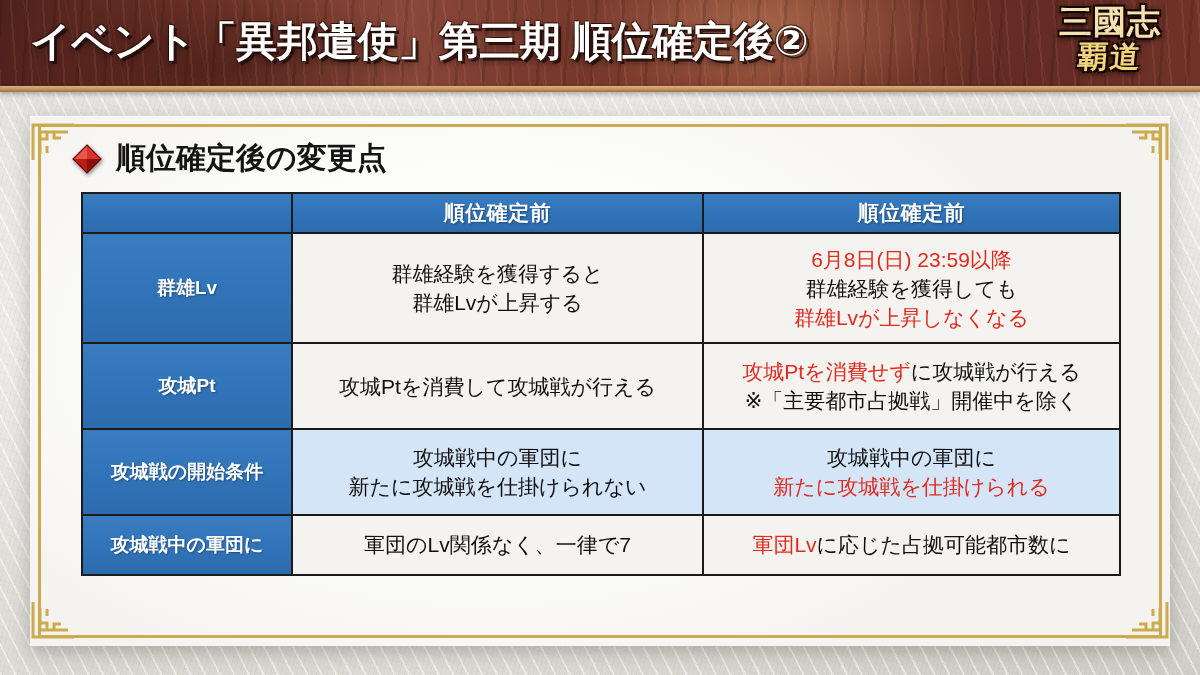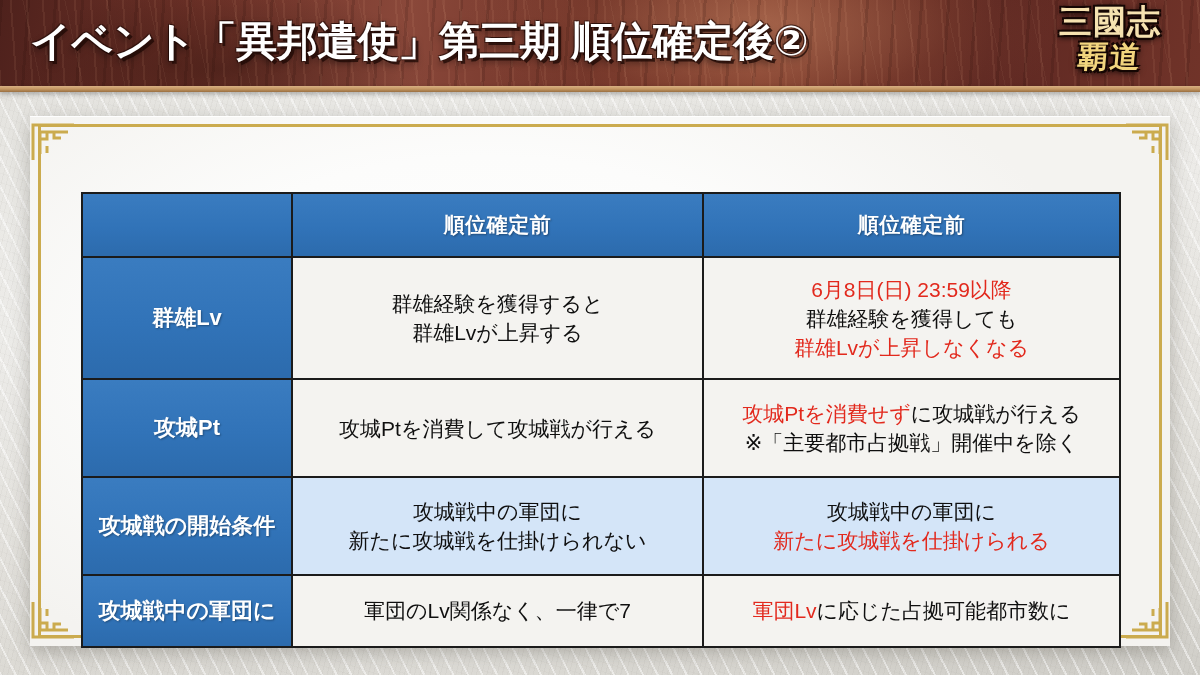--- a/index.html
+++ b/index.html
@@ -180,21 +180,21 @@
   .tbl {
     position: absolute;
     left: 81px;
     top: 192px;
     width: 1038px;
     border-collapse: collapse;
     table-layout: fixed;
   }
   .tbl td, .tbl th {
     border: 2px solid #1b1b1b;
-    padding: 12px;
+    padding: 0;
     text-align: center;
     vertical-align: middle;
   }
   col.c-label { width: 210px; }
   col.c-before { width: 411px; }
   col.c-after { width: 417px; }
 
   .th-blank, .th-col {
     background: linear-gradient(180deg, #3a7cc0 0%, #3173b8 55%, #2c6bad 100%);
     height: 38px;
@@ -206,21 +206,21 @@
     color: #ffffff;
     letter-spacing: 0.5px;
     text-shadow: 1px 1px 2px rgba(0,0,0,0.35);
   }
 
   td.rowlabel {
     background: linear-gradient(180deg, #3a7cc0 0%, #3173b8 55%, #2c6bad 100%);
   }
   td.rowlabel span {
     display: block;
-    font-size: 22px;
+    font-size: 19px;
     font-weight: 700;
     color: #ffffff;
     letter-spacing: 0px;
     text-shadow: 1px 1px 2px rgba(0,0,0,0.32);
   }
 
   td.cell {
     padding: 6px 8px;
     font-size: 21px;
     line-height: 29px;
@@ -297,20 +297,33 @@
       <g fill="none" stroke="#cbab4e" stroke-width="3">
         <path d="M3 44 L3 9 L44 9"></path>
         <path d="M10 38 L10 16 L38 16"></path>
         <path d="M10 23 L17 23 L17 16"></path>
         <path d="M24 16 L24 22 L31 22"></path>
         <path d="M17 30 L17 37"></path>
       </g>
     </svg>
   </div>
 
+  <div class="section-head">
+    <span class="diamond">
+      <svg width="30" height="30" viewBox="0 0 30 30">
+        <polygon points="15,1 29,15 15,29 1,15" fill="#a81510"></polygon>
+        <polygon points="15,1 29,15 15,15" fill="#d8342a"></polygon>
+        <polygon points="15,1 1,15 15,15" fill="#e8574c"></polygon>
+        <polygon points="15,29 29,15 15,15" fill="#8e0f0b"></polygon>
+        <polygon points="15,29 1,15 15,15" fill="#b81d16"></polygon>
+        <polygon points="15,1 29,15 15,29 1,15" fill="none" stroke="#6d0a07" stroke-width="1.2"></polygon>
+      </svg>
+    </span>
+    <span class="section-title">順位確定後の変更点</span>
+  </div>
 
   <table class="tbl">
     <colgroup>
       <col class="c-label">
         <col class="c-before">
         <col class="c-after">
     </colgroup>
     <thead>
       <tr>
         <th class="th-blank"></th>

